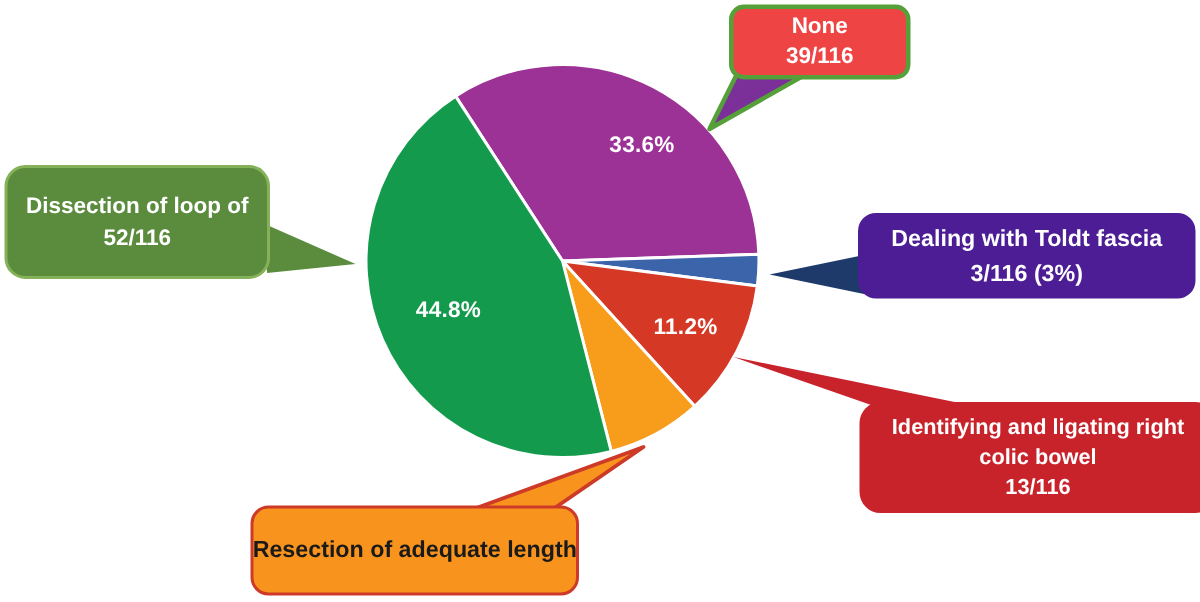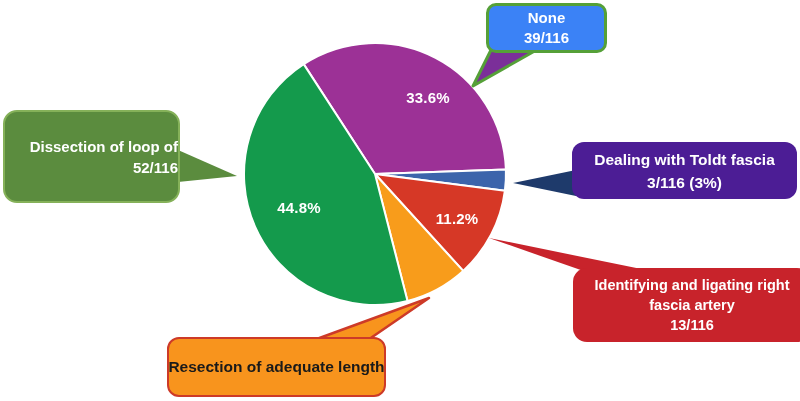--- a/index.html
+++ b/index.html
@@ -13,21 +13,21 @@
     color:#ffffff; font-weight:bold; font-size:15px; z-index:1;
     letter-spacing:0.2px; white-space:nowrap;
   }
   .callout {
     position:absolute; z-index:2; box-sizing:border-box;
     display:flex; flex-direction:column; align-items:center; justify-content:center;
     text-align:center; font-weight:bold; border-style:solid; border-width:0;
   }
   .callout span { display:block; white-space:nowrap; }
   .co-none  { left:486px; top:3px;   width:121px; height:50px; border-radius:10px; border-width:3px;   font-size:15px;   line-height:20px; }
-  .co-henle { left:3px;   top:110px; width:177px; height:93px; border-radius:14px; border-width:2px;   font-size:15px;   line-height:21px;align-items:flex-end; }
+  .co-henle { left:3px;   top:110px; width:177px; height:76px; border-radius:14px; border-width:2px;   font-size:15px;   line-height:21px; }
   .co-toldt { left:572px; top:142px; width:225px; height:57px; border-radius:12px;                     font-size:15.5px; line-height:23px; }
   .co-colic { left:528px; top:268px; width:238px; height:74px; border-radius:14px;                     font-size:14.5px; line-height:20px;margin-left:45px; }
   .co-bowel { left:167px; top:337px; width:219px; height:60px; border-radius:12px; border-width:2.5px; font-size:15.5px; line-height:22px; }
 </style>
 </head>
 <body>
 
 <div class="stage">
 
   <svg class="overlay" width="800" height="401" viewBox="0 0 800 401">
@@ -44,38 +44,38 @@
       <polygon points="576,170 576,196 513,183" fill="#1e3a6b"></polygon>
       <polygon points="598,276 656,272 489,238" fill="#c8232b"></polygon>
       <polygon points="303,344 362,344 429,298" stroke-width="2.5" stroke-linejoin="round" fill="#f8941d" stroke="#cd3a28"></polygon>
     </g>
   </svg>
 
   <div class="pct-label" style="left:428px; top:97px;">33.6%</div>
   <div class="pct-label" style="left:299px; top:207px;">44.8%</div>
   <div class="pct-label" style="left:457px; top:218px;">11.2%</div>
 
-  <div class="callout co-none" style="background: #3b82f6; color: rgb(255, 255, 255); border-color: rgb(85, 160, 56);">
+  <div class="callout co-none" style="background: #ef4444; color: rgb(255, 255, 255); border-color: rgb(85, 160, 56);">
     <span>None</span>
     <span>39/116</span>
   </div>
 
   <div class="callout co-henle" style="background: rgb(91, 140, 62); color: rgb(255, 255, 255); border-color: rgb(133, 177, 89);">
     <span>Dissection of loop of</span>
     <span>52/116</span>
   </div>
 
   <div class="callout co-toldt" style="background: #4c1d95; color: rgb(255, 255, 255); border-color: rgb(30, 58, 107);">
     <span>Dealing with Toldt fascia</span>
     <span>3/116 (3%)</span>
   </div>
 
   <div class="callout co-colic" style="background: rgb(200, 35, 43); color: rgb(255, 255, 255); border-color: rgb(200, 35, 43);">
     <span>Identifying and ligating right</span>
-    <span>fascia artery</span>
+    <span>colic bowel</span>
     <span>13/116</span>
   </div>
 
   <div class="callout co-bowel" style="background: rgb(248, 148, 29); color: rgb(26, 26, 26); border-color: rgb(205, 58, 40);">
     <span>Resection of adequate length</span>
   </div>
 
 </div>
 
 </body></html>

